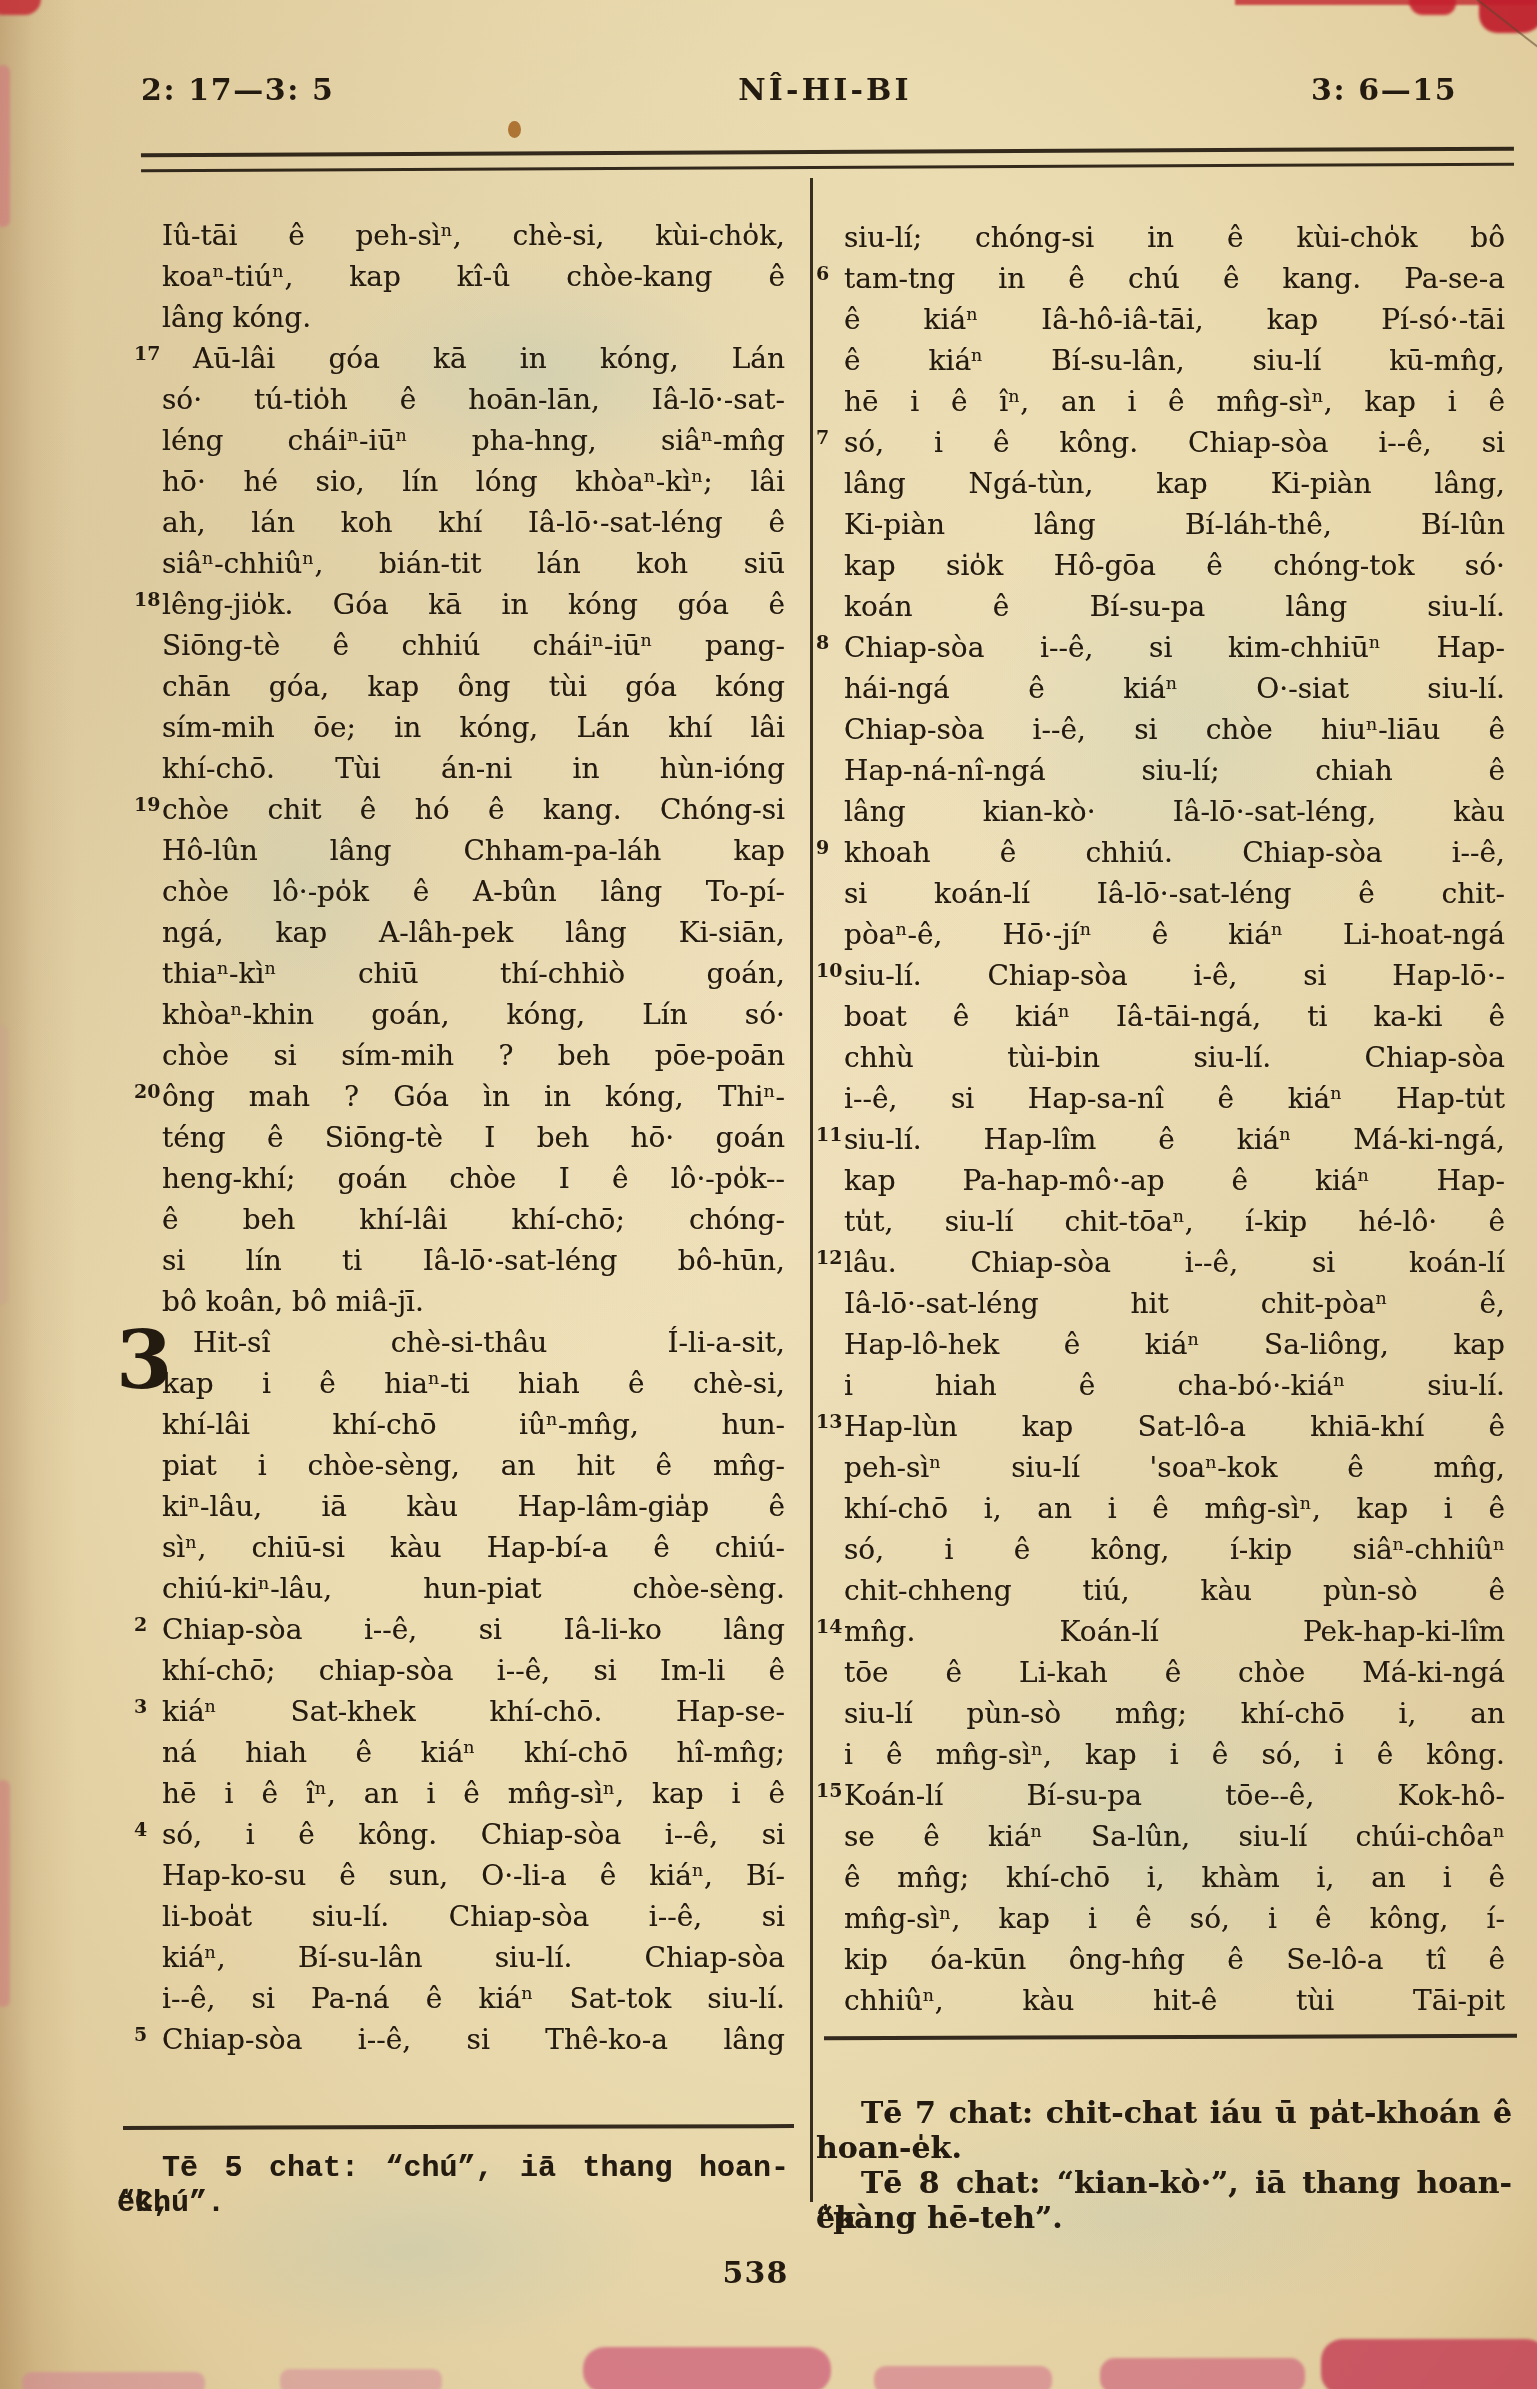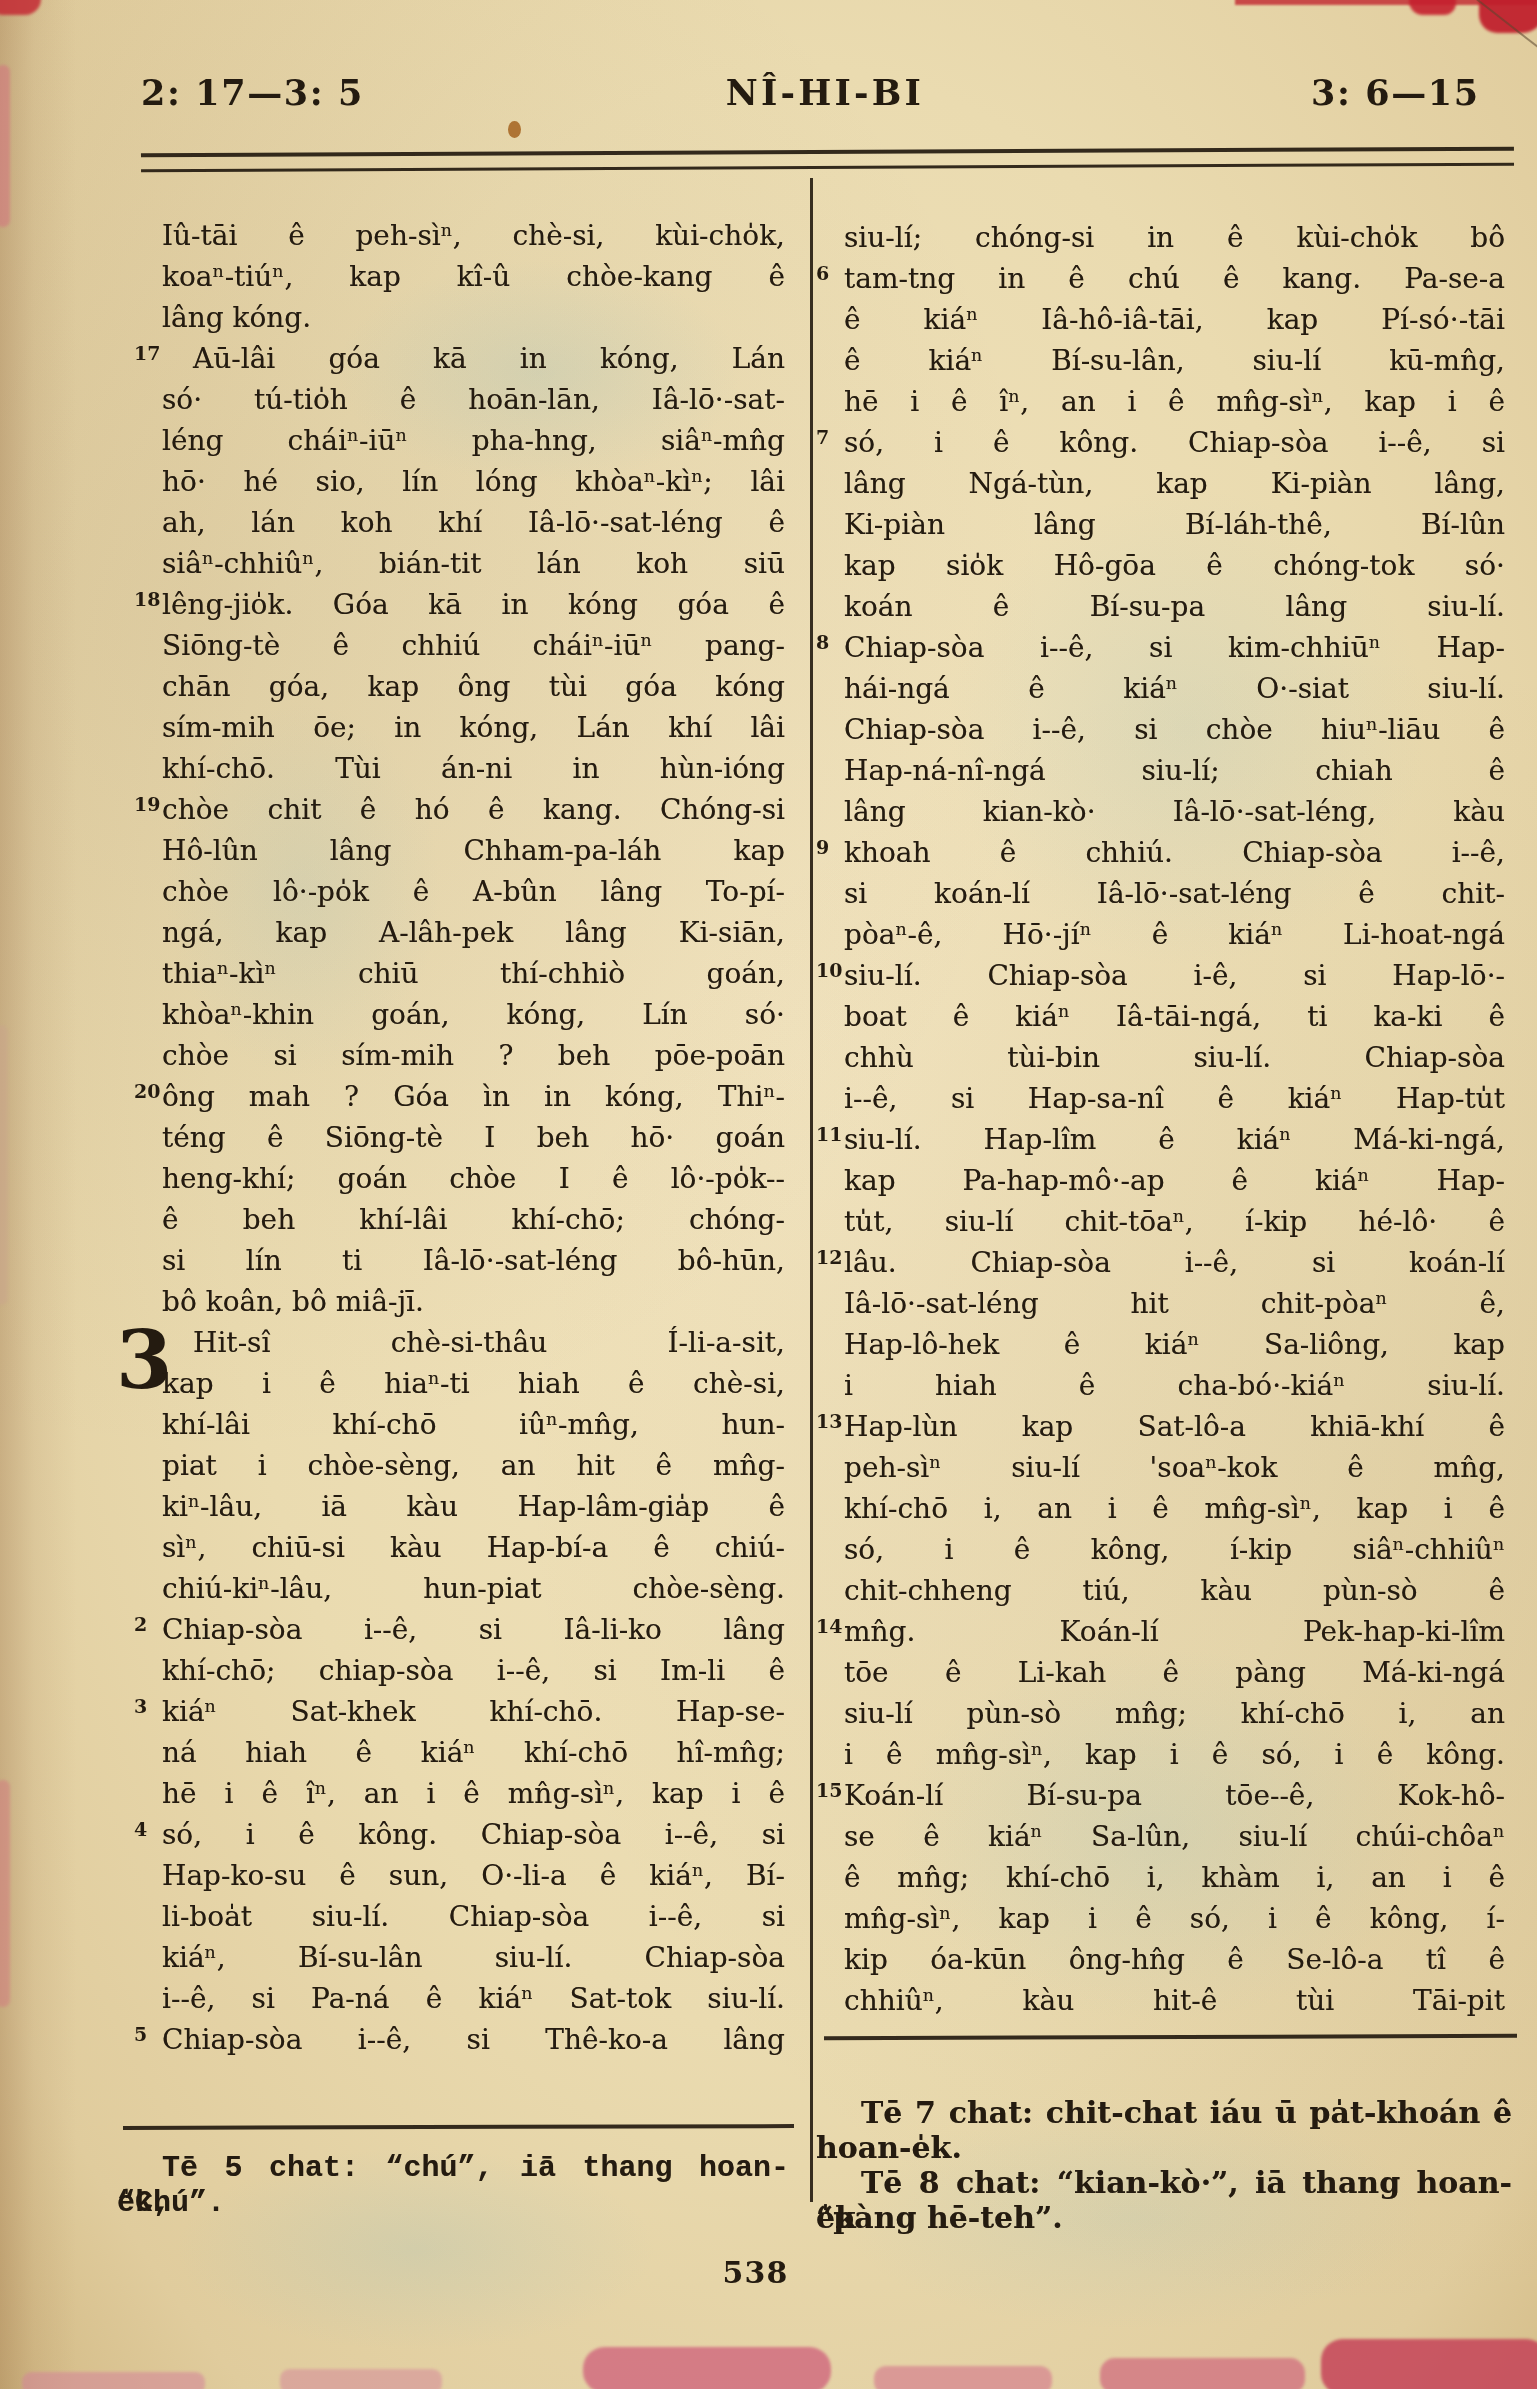--- a/index.html
+++ b/index.html
@@ -34,21 +34,21 @@
   .s-b1{left:21.6px;top:2372px;width:183px;height:22.7px;background:#d4849a;border-radius:9.7px;opacity:.55;}
   .s-b2{left:280px;top:2369px;width:162px;height:25px;background:#d4849a;border-radius:9.7px;opacity:.5;}
   .s-b3{left:583px;top:2347px;width:248px;height:46px;background:#cf5f7b;border-radius:21.6px;opacity:.75;}
   .s-b4{left:874px;top:2366px;width:178px;height:28px;background:#d4748c;border-radius:12px;opacity:.6;}
   .s-b5{left:1100px;top:2358px;width:205px;height:36px;background:#cf5f7b;border-radius:15px;opacity:.65;}
   .s-b6{left:1321px;top:2339px;width:227px;height:56px;background:#c43b55;border-radius:21.6px;opacity:.8;}
   .s-dot{left:508px;top:121px;width:13px;height:17.3px;background:#a96a28;border-radius:50%;opacity:.9;filter:blur(0.5px);}
   .s-crease{left:1450px;top:32px;width:140px;height:1.6px;background:rgba(90,70,45,0.55);transform:rotate(38deg);filter:none;}
 
   
-  .header-label{position:absolute;top:72px;font-size:35px;font-weight:700;letter-spacing:1.6px;white-space:nowrap;}
+  .header-label{position:absolute;top:72px;font-size:30px;font-weight:700;letter-spacing:1.6px;white-space:nowrap;}
   .h-left{left:141px;}
   .h-center{left:636px;width:378px;text-align:center;letter-spacing:3.2px;}
   .h-right{left:1311px;}
   .rule-double{position:absolute;left:141px;top:150px;width:1373px;height:12px;
     border-top:4.9px solid #241b10;border-bottom:3.8px solid #241b10;transform:rotate(-0.28deg);opacity:.92;}
   .col-divider{position:absolute;left:810px;top:178px;width:3.2px;height:2024px;background:#241b10;opacity:.9;}
 
   
   .col{position:absolute;}
   .col-left{left:162px;top:215px;width:623px;}
@@ -367,21 +367,21 @@
           <span class="txt">só, i ê kông, í-kip siâⁿ-chhiûⁿ</span>
         </div>
         <div class="line">
           <span class="txt">chit-chheng tiú, kàu pùn-sò ê</span>
         </div>
         <div class="line">
           <span class="vnum">14</span>
           <span class="txt">mn̂g. Koán-lí Pek-hap-ki-lîm</span>
         </div>
         <div class="line">
-          <span class="txt">tōe ê Li-kah ê pàng Má-ki-ngá</span>
+          <span class="txt">tōe ê Li-kah ê chòe Má-ki-ngá</span>
         </div>
         <div class="line">
           <span class="txt">siu-lí pùn-sò mn̂g; khí-chō i, an</span>
         </div>
         <div class="line">
           <span class="txt">i ê mn̂g-sìⁿ, kap i ê só, i ê kông.</span>
         </div>
         <div class="line">
           <span class="vnum">15</span>
           <span class="txt">Koán-lí Bí-su-pa tōe--ê, Kok-hô-</span>

